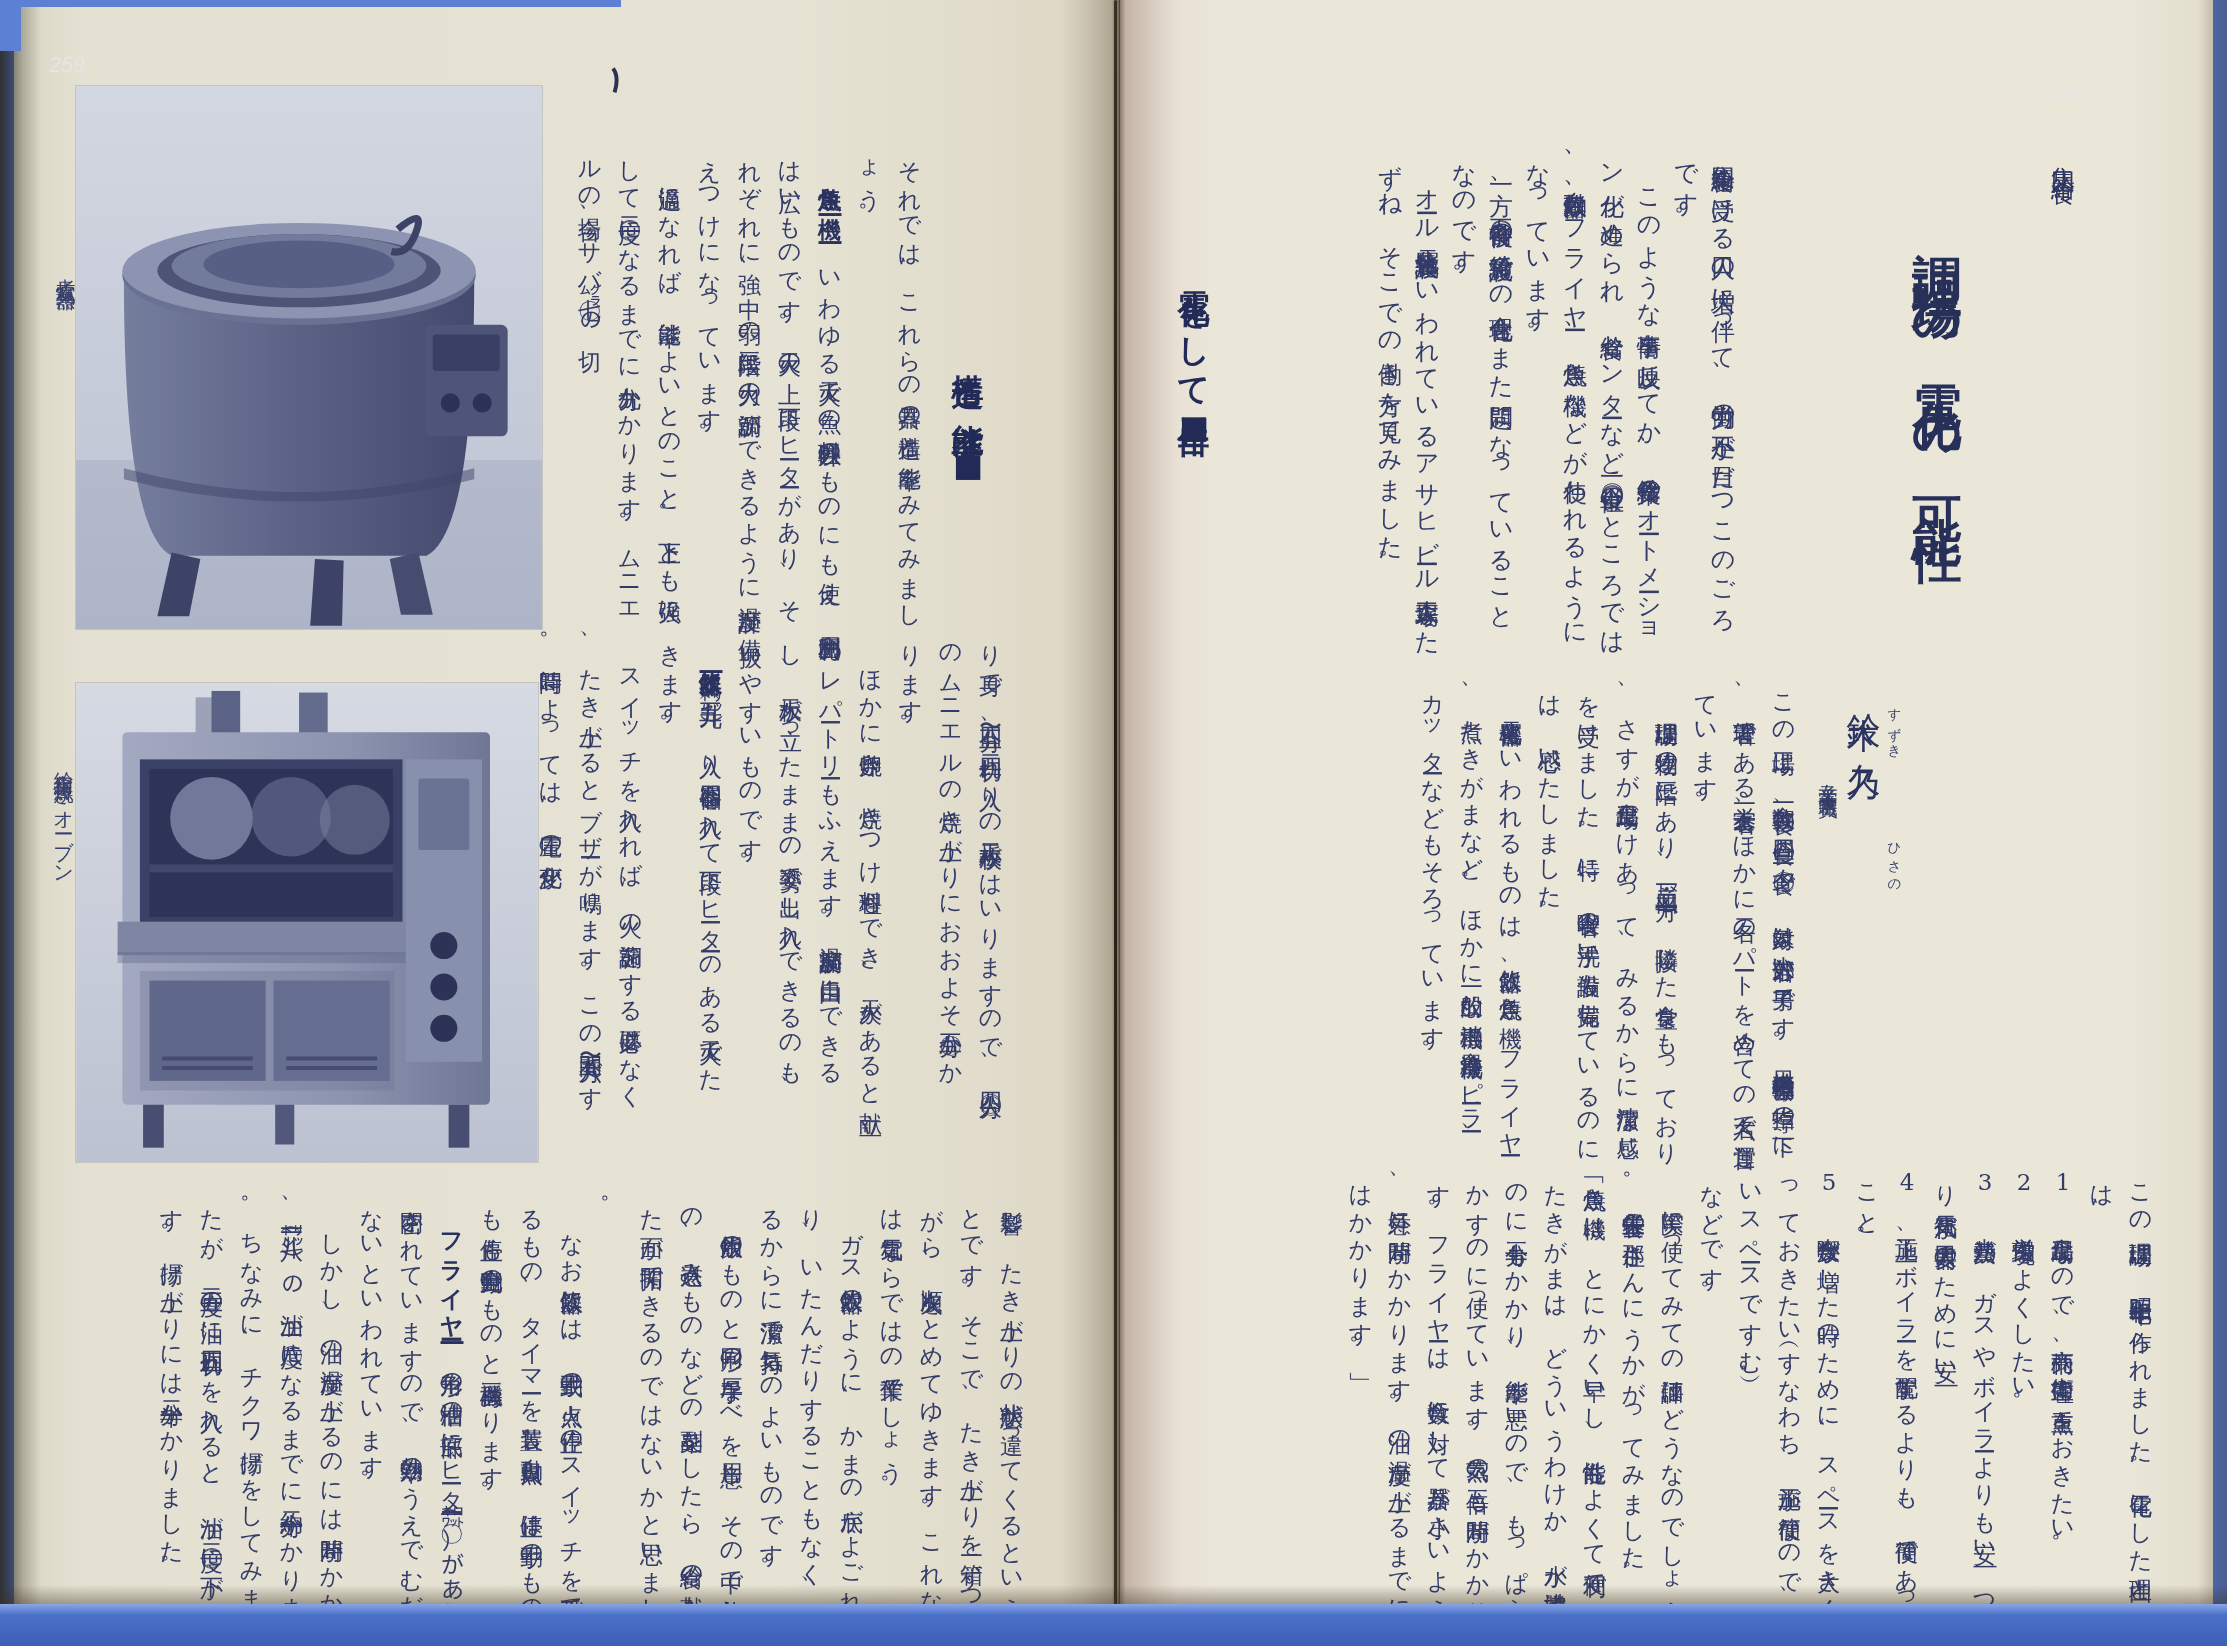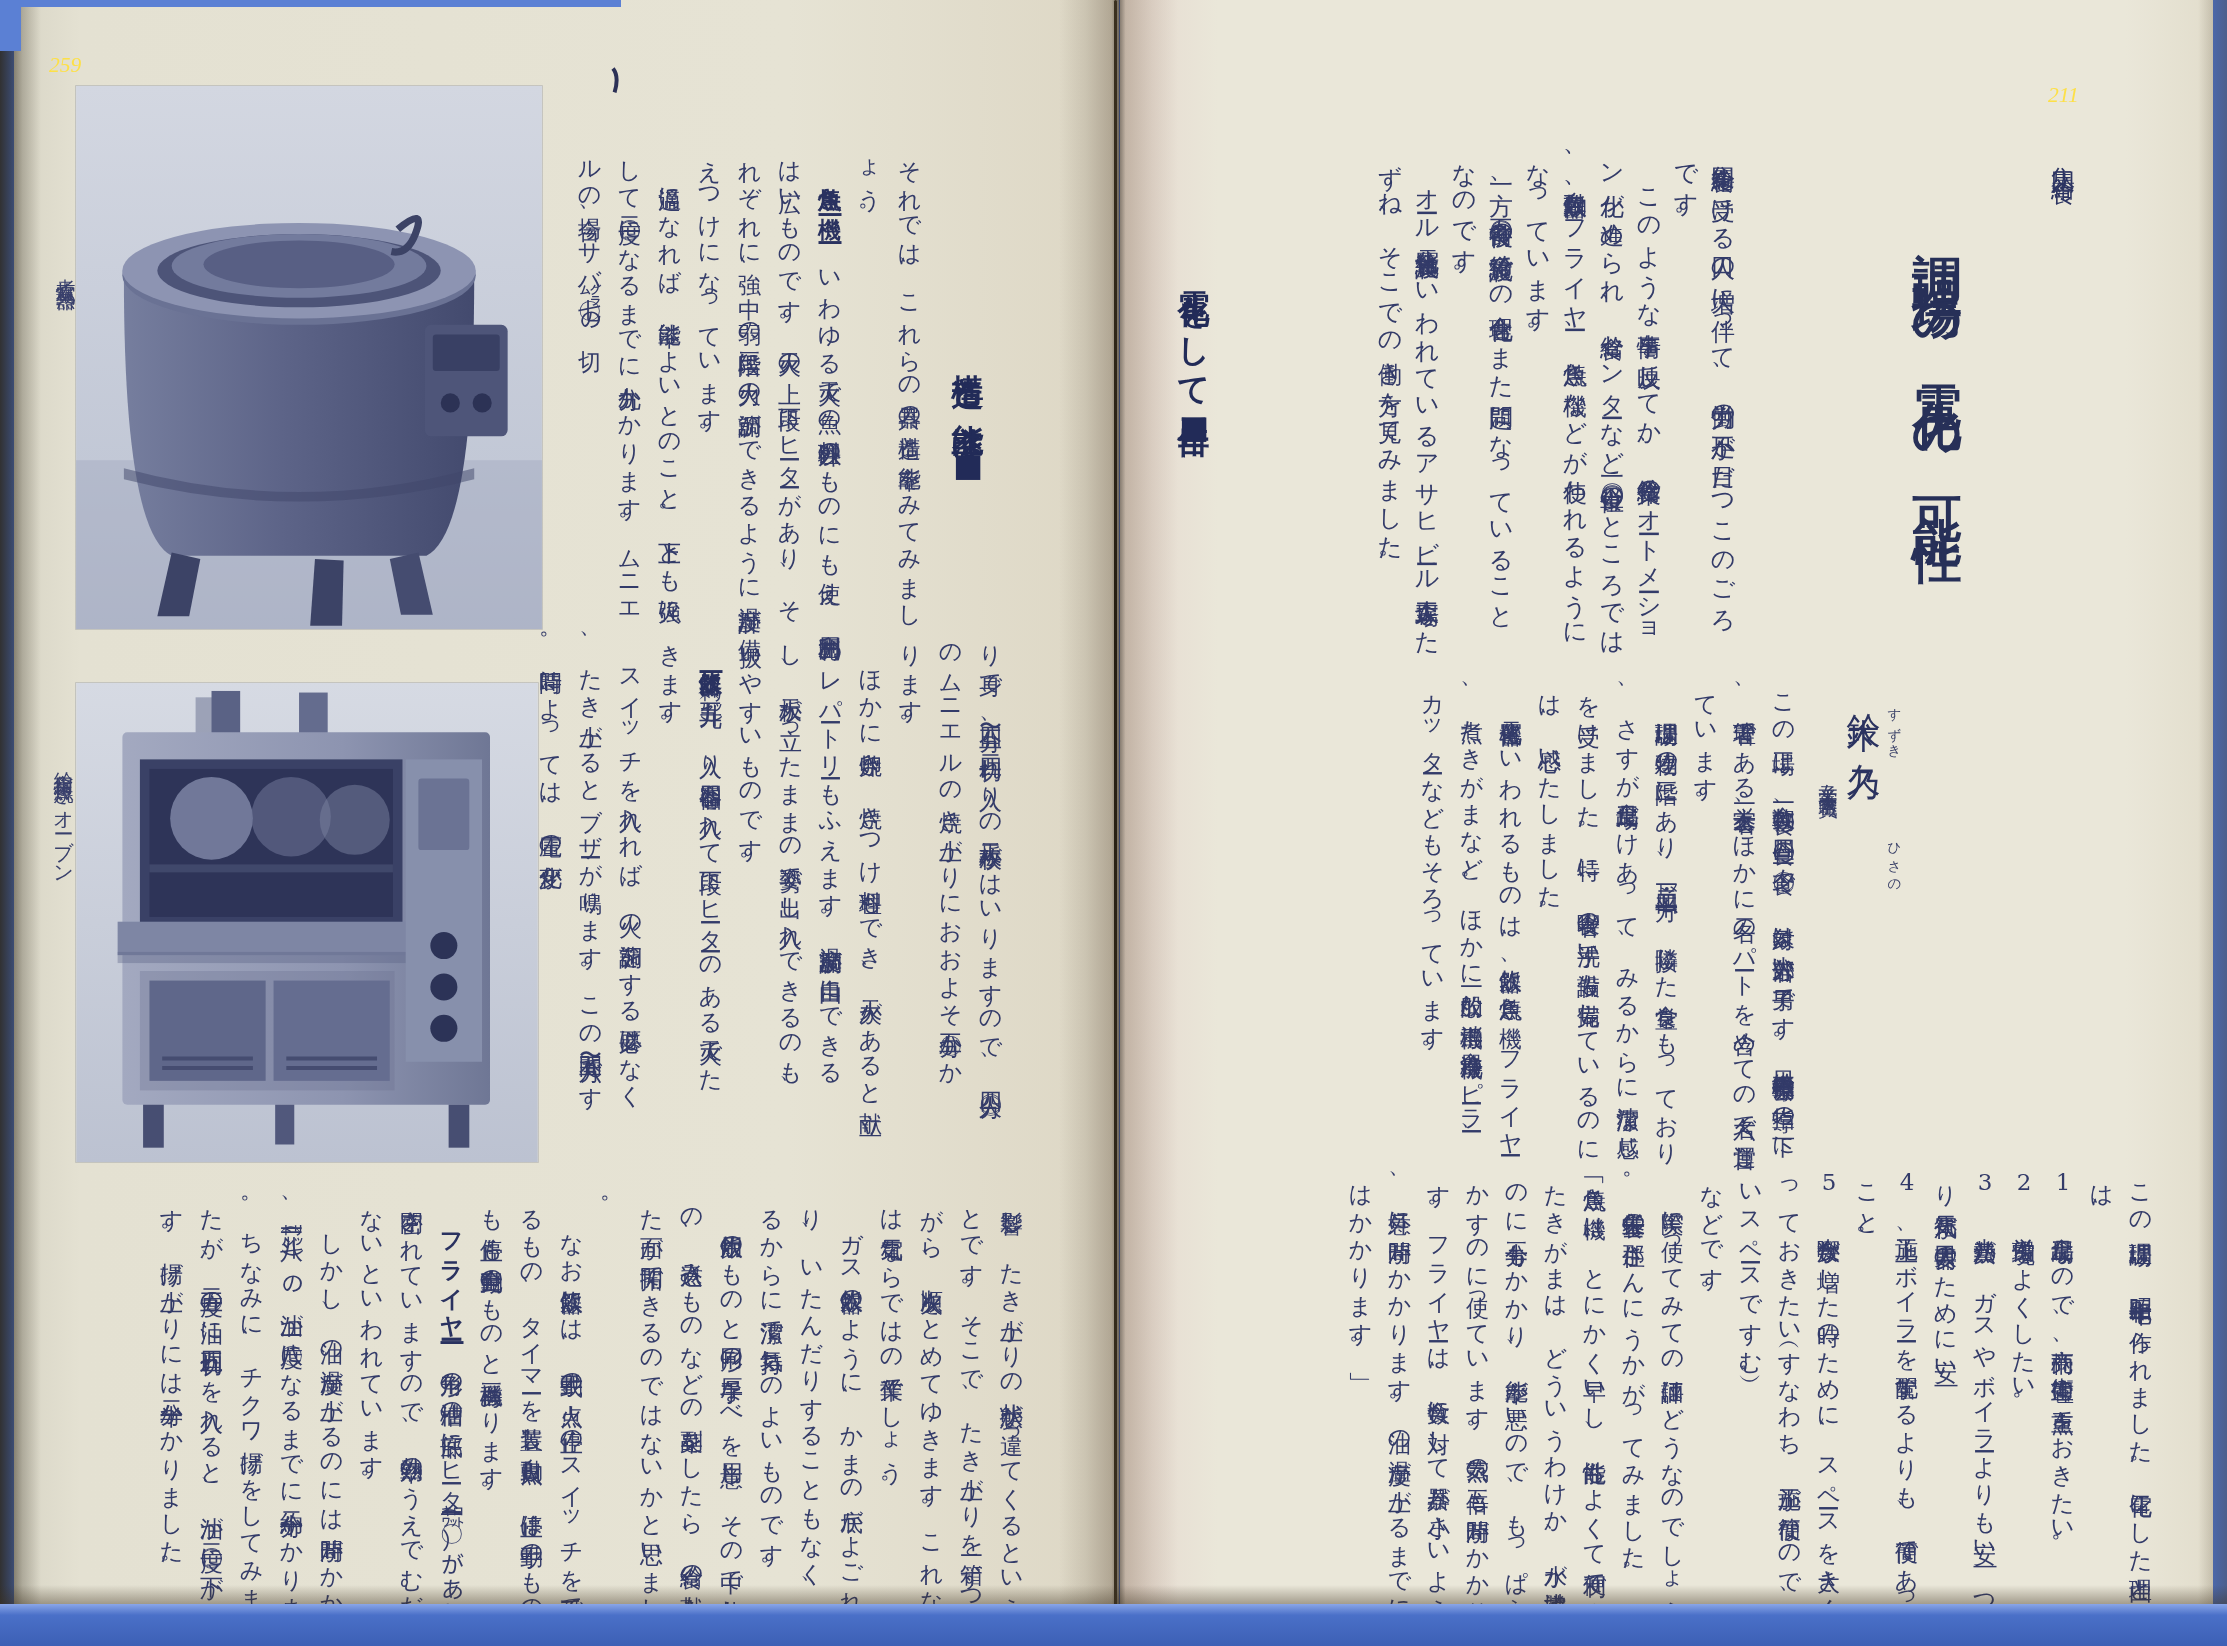--- a/index.html
+++ b/index.html
@@ -11,21 +11,21 @@
   .abs{position:absolute;}
   .page{position:absolute;top:0;height:1610px;}
   #left-page{left:14.3px;width:1105px;background:linear-gradient(90deg,#d8d5c5 0%,#e4e1d2 6%,#e6e3d4 70%,#ded8c6 97%,#cfc6b4 100%);}
   #right-page{left:1120px;width:1093px;background:linear-gradient(90deg,#d9cfc2 0%,#e7ddd2 3%,#eae7d9 9%,#eae7d9 92%,#e2ddcc 100%);}
   .vtext{
     writing-mode:vertical-rl;text-orientation:upright;white-space:pre-wrap;
     color:#333b69;position:absolute;line-break:anywhere;
   }
   .vtext b{font-family:"DejaVu Sans","Liberation Sans",sans-serif;font-weight:700;color:#2a3260;}
   .body-block{font-size:23px;letter-spacing:1.2px;line-height:40px;}
-  .page-num{position:absolute;font-style:italic;font-size:21.5px;color:#fde047;font-family:Liberation Serif, serif;}
+  .page-num{position:absolute;font-style:italic;font-size:21.5px;color:#e5e5e5;font-family:Liberation Sans, sans-serif;}
   .caption{font-size:20px;letter-spacing:3.2px;color:#39406c;}
   .sec-heading{font-size:32px;letter-spacing:4px;color:#222b58;font-weight:bold;}
   #article-title{font-size:49px;letter-spacing:19px;color:#273058;font-weight:bold;}
   #category-label{font-size:24px;letter-spacing:4.8px;color:#2c3462;}
   #author-name{font-size:34px;letter-spacing:5.6px;color:#2b3360;}
   .furigana{font-size:13.5px;letter-spacing:3.2px;color:#3a4168;}
   #affiliation{font-size:19px;letter-spacing:2.4px;color:#343c68;}
   
   #gutter-shadow{left:1059px;top:0;width:119px;height:1610px;
     background:linear-gradient(90deg,rgba(90,75,55,0) 0%,rgba(90,75,55,.28) 44%,rgba(40,30,20,.55) 50%,rgba(120,90,70,.25) 56%,rgba(120,90,70,0) 100%);}

